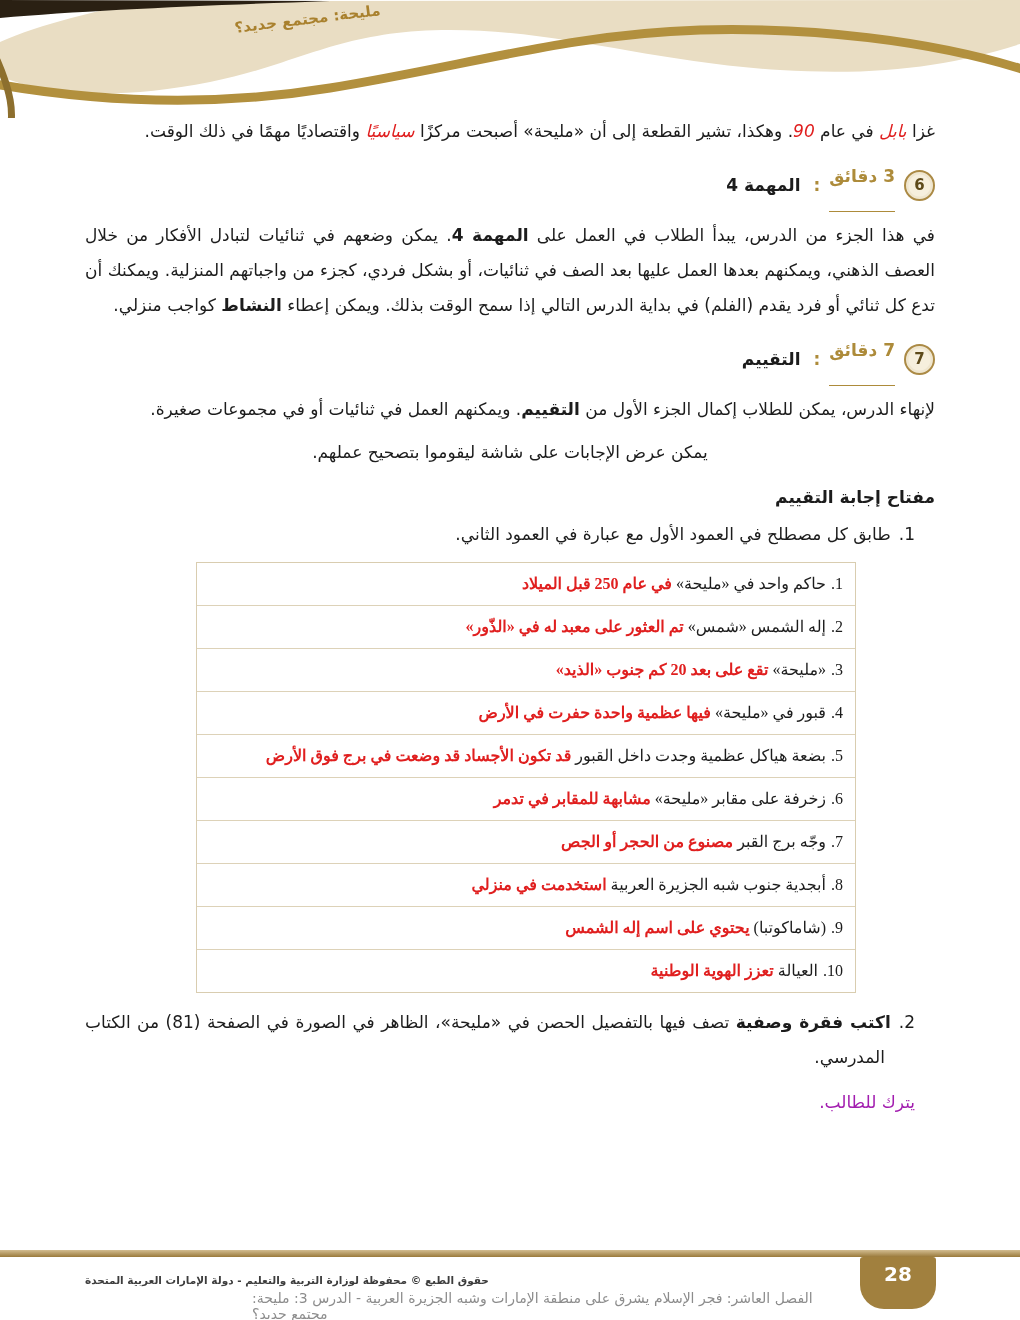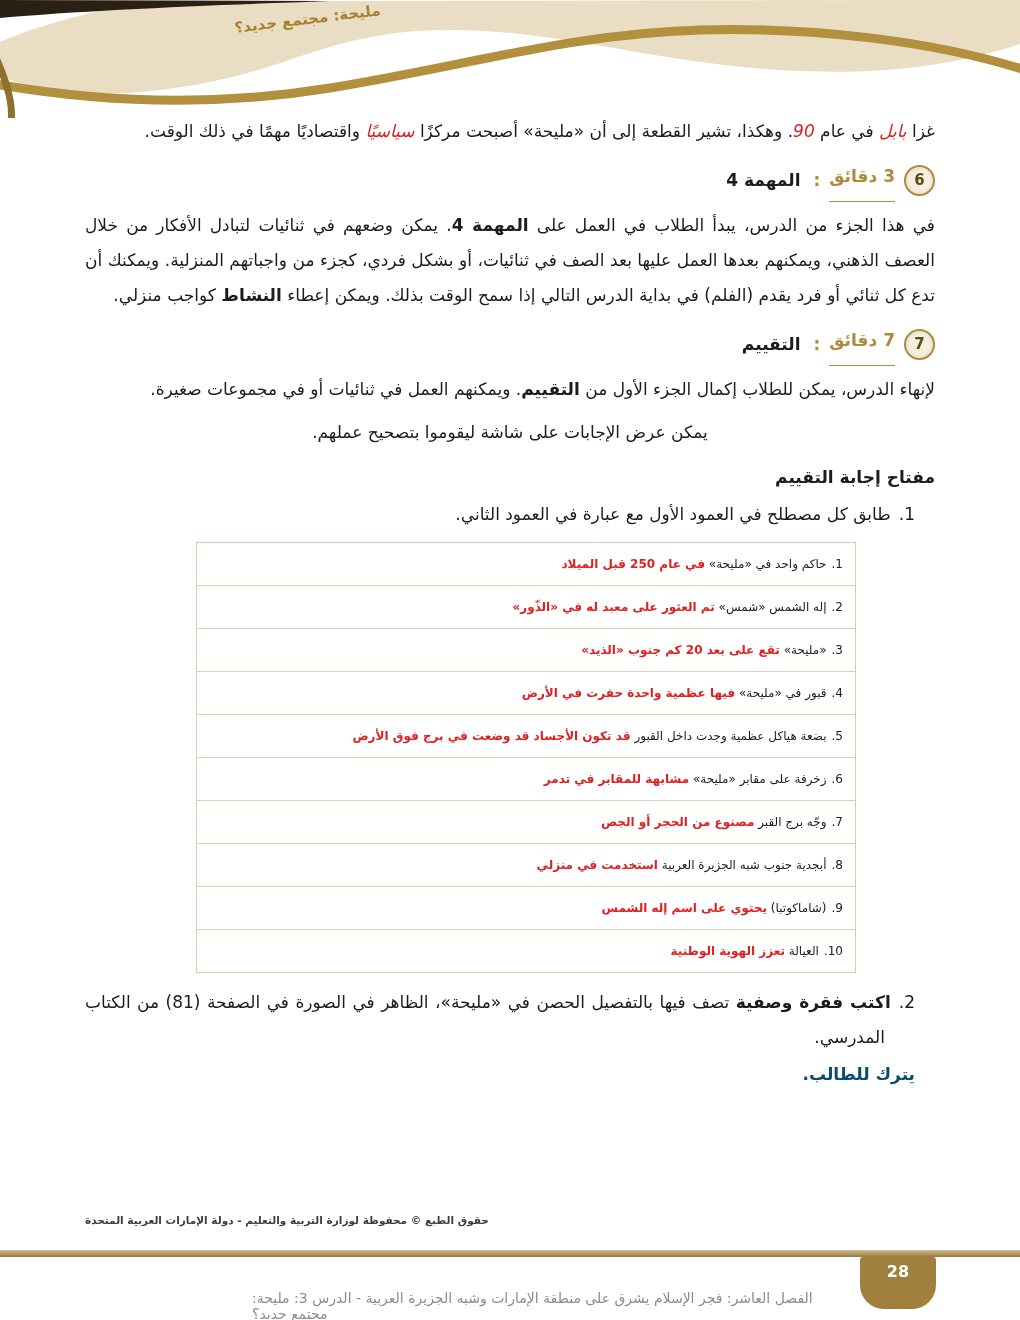--- a/index.html
+++ b/index.html
@@ -32,57 +32,57 @@
     display:flex;align-items:center;gap:9px;
     margin:10px 0 6px 0;font-weight:bold;font-size:17px;
   }
   .badge{
     flex:0 0 auto;width:27px;height:27px;border-radius:50%;
     border:2px solid #ab8a45;box-shadow:inset 0 0 0 2.5px #efe6cf;
     background:#f6efdd;color:#5d4a1a;
     display:flex;align-items:center;justify-content:center;
     font-size:15px;font-weight:bold;
   }
-  .duration{color:#ad8b3a;border-bottom:1.5px solid #ad8b3a;padding-bottom:7px;}
+  .duration{color:#ad8b3a;border-bottom:1.5px solid #ad8b3a;padding-bottom:17px;}
   .colon{color:#ad8b3a;margin-left:4px;}
   .centered-line{text-align:center;margin:8px;}
   .key-title{font-weight:bold;margin:10px 0 2px 0;}
   .list-item{padding-right:50px;text-indent:-30px;margin:2px 0;}
   .inum{margin-left:8px;}
   
   .match-table{
     margin:10px 79px 12px 111px;
     border:1px solid #d9cdb0;
     background:#fff;
   }
   .trow{
     height:42px;line-height:42px;
     padding:0 12px;
     border-bottom:1px solid #ddd2b8;
-    font-size:12px;
-    text-align:right;white-space:nowrap;overflow:hidden;
+    font-size:16px;
+    text-align:right;white-space:nowrap;overflow:hidden;font-family:Liberation Serif, serif;
   }
   .trow:last-child{border-bottom:none;}
   .tnum{margin-left:5px;}
   .tans{color:#e01f1f;font-weight:bold;}
-  .note{color:#0c4a6e;font-weight:bold;padding-right:20px;margin-top:2px;}
+  .note{color:#a21caf;font-weight:normal;padding-right:20px;margin-top:10px;}
   
   .footer-rule{
     position:absolute;left:0;right:0;top:1250px;height:7px;
     background:linear-gradient(#d2bc90,#9a7a3b);
   }
   .page-tab{
     position:absolute;left:860px;top:1257px;width:76px;height:52px;
     background:#a1803e;border-radius:3px 3px 24px 24px;
-    color:#ffffff;font-weight:bold;font-size:16px;
+    color:#ffffff;font-weight:bold;font-size:20px;
     display:flex;justify-content:center;align-items:flex-start;
     padding-top:5px;box-sizing:border-box;
   }
   .footer-copyright{
-    position:absolute;top:1214px;left:85px;width:420px;
+    position:absolute;top:1274px;left:85px;width:420px;
     direction:rtl;text-align:left;
     font-size:10.5px;font-weight:bold;color:#3d3d3d;
   }
   .footer-chapter{
     position:absolute;top:1290px;right:168px;width:600px;
     direction:rtl;text-align:left;
     font-size:14px;color:#8c8c8c;
   }
 </style>
 </head>

